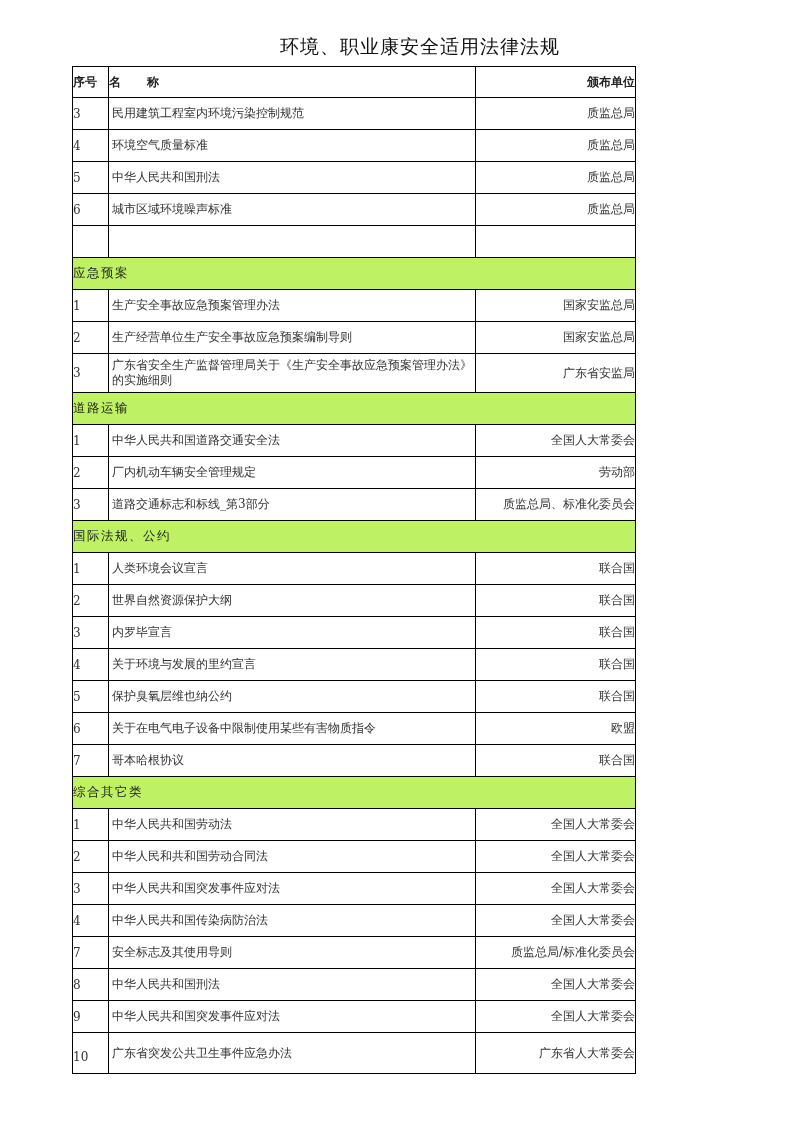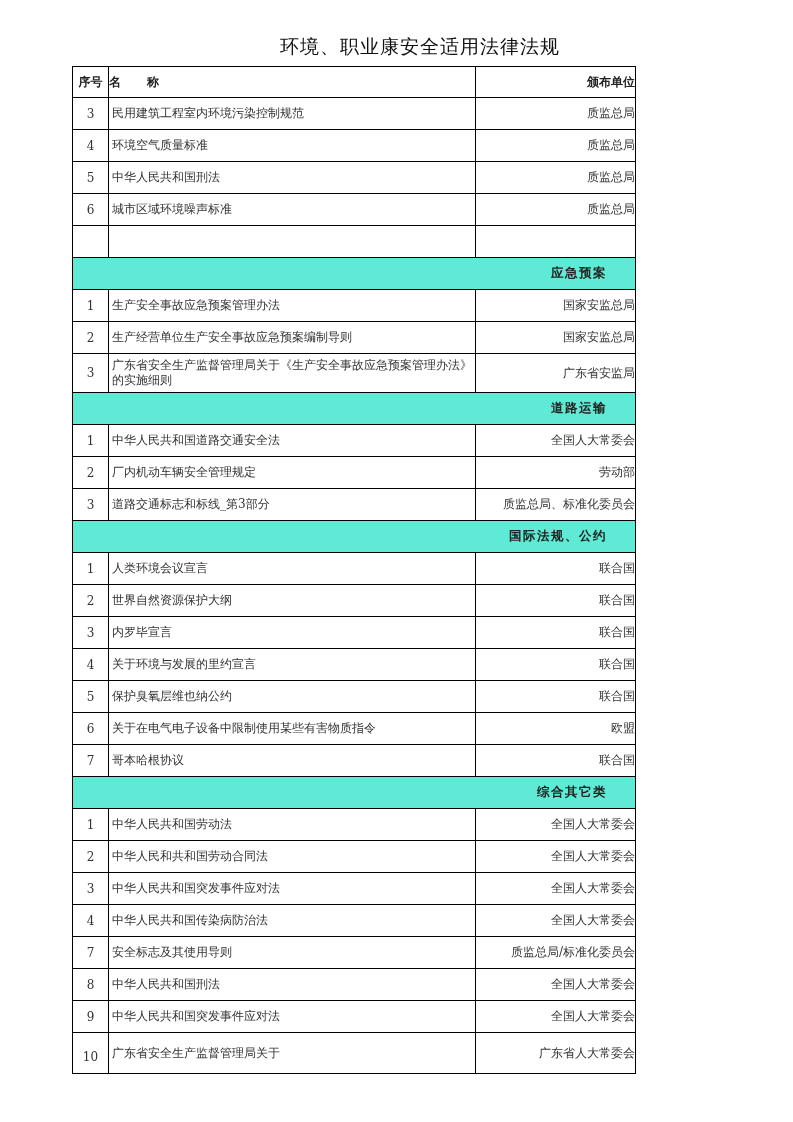--- a/index.html
+++ b/index.html
@@ -9,23 +9,23 @@
            overflow: hidden; white-space: nowrap; font-size: 19px; line-height: 40px;
            color: #111; letter-spacing: 1px; }
   table.grid { position: absolute; left: 72px; top: 66px; border-collapse: collapse;
                table-layout: fixed; width: 563px; }
   table.grid td { border: 1px solid #000; font-size: 12px; color: #333; padding: 0;
                   overflow: hidden; }
   col.c1 { width: 36px; } col.c2 { width: 367px; } col.c3 { width: 160px; }
   tr.row td { height: 31px; }
   tr.hdr td { height: 30px; font-weight: bold; font-size: 12px; color: #222; }
   tr.tall td { height: 38px; }
-  tr.sec td { background: #5eead4; height: 31px; text-align: right; padding-right: 28px;
-              font-weight: bold; font-size: 12.5px; color: #222; letter-spacing: 1.5px; }
-  td.num { text-align: center; }
+  tr.sec td { background: #bef264; height: 31px; text-align: left; padding-right: 28px;
+              font-weight: normal; font-size: 12.5px; color: #222; letter-spacing: 1.5px; }
+  td.num { }
   td.name { text-align: left; padding-left: 3px !important; line-height: 15px; }
   td.org { text-align: right; white-space: nowrap; }
   td.hname { letter-spacing: 0; }
   td.hname span.sp { display: inline-block; width: 26px; }
   td.num.bottom { vertical-align: bottom; padding-bottom: 9px; }
 </style>
 </head>
 <body>
 
 <div class="title">环境、职业康安全适用法律法规</div>
@@ -174,17 +174,17 @@
         <td class="name">中华人民共和国刑法</td>
         <td class="org">全国人大常委会</td>
       </tr>
       <tr class="row">
         <td class="num">9</td>
         <td class="name">中华人民共和国突发事件应对法</td>
         <td class="org">全国人大常委会</td>
       </tr>
       <tr class="row">
         <td class="num bottom">10</td>
-        <td class="name">广东省安全生产监督管理局关于</td>
+        <td class="name">广东省突发公共卫生事件应急办法</td>
         <td class="org">广东省人大常委会</td>
       </tr>
     </tbody>
 </table>
 
 </body></html>

